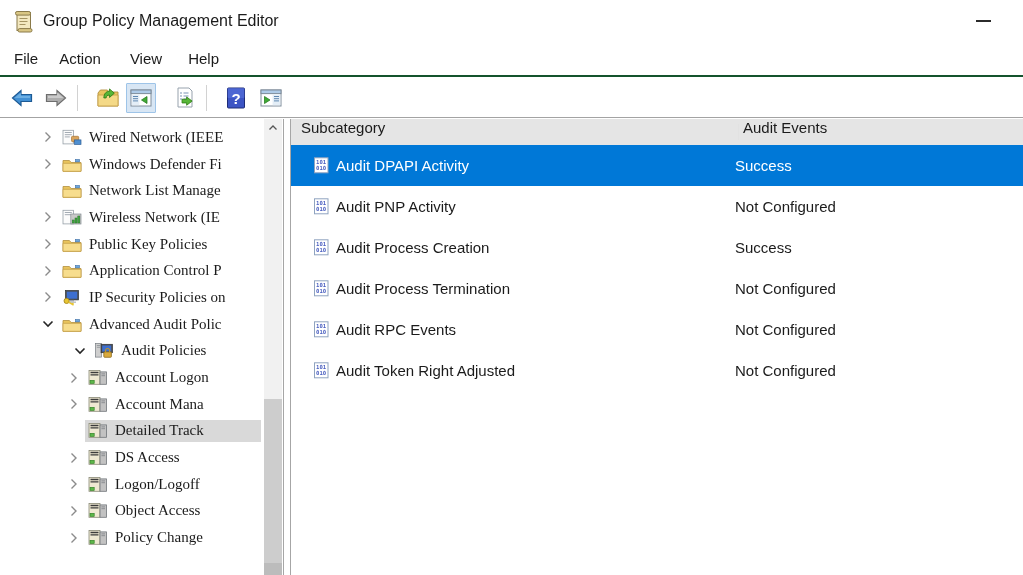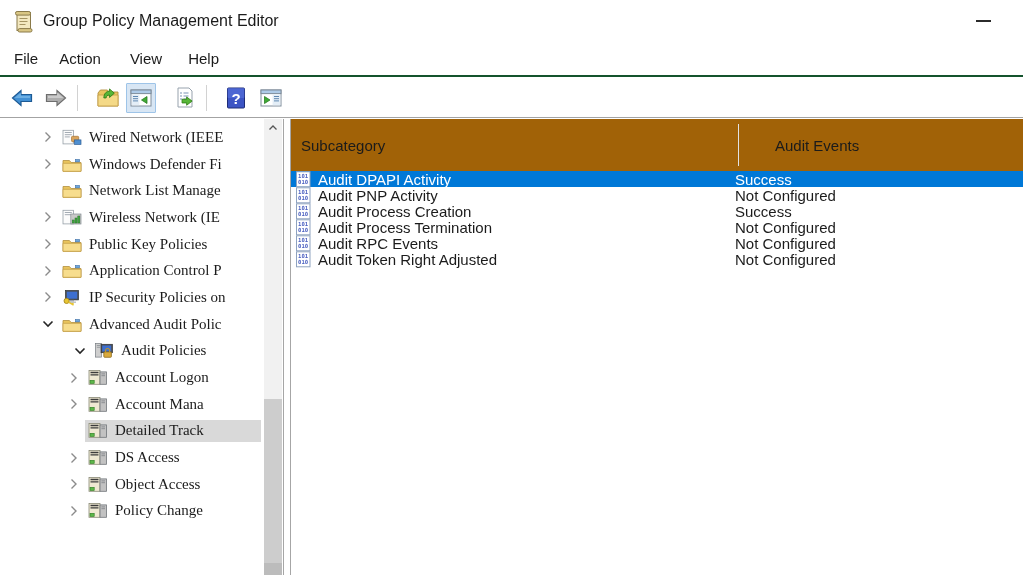--- a/index.html
+++ b/index.html
@@ -52,24 +52,24 @@
   .tlabel{white-space:nowrap;overflow:hidden;}
 
   
   .vscroll{position:absolute;right:1px;top:0;bottom:0;width:18px;background:#f1f1f1;}
   .vup{height:17px;display:flex;align-items:center;justify-content:center;}
   .vthumb{position:absolute;left:0;top:280px;width:18px;height:164px;background:#cdcdcd;}
   .vtail{position:absolute;left:0;top:444px;bottom:0;width:18px;background:#bcbcbc;}
 
   
   .listpane{position:absolute;left:290px;top:1px;right:0;bottom:0;border-left:1px solid #a6a6a6;font-size:15px;background:#fff;overflow:hidden;}
-  .lheader{height:52px;position:relative;display:flex;align-items:center;padding-left:10px;background:#a16207;}
+  .lheader{height:26px;position:relative;display:flex;align-items:flex-start;padding-left:10px;background:#e5e5e5;}
   .hdiv{position:absolute;left:447px;top:5px;bottom:5px;width:1px;background:#e2e2e2;}
-  .hev{position:absolute;left:452px;margin-left:32px;}
-  .lrow{height:16px;display:flex;align-items:center;position:relative;padding-left:4px;}
+  .hev{position:absolute;left:452px;}
+  .lrow{height:41px;display:flex;align-items:center;position:relative;padding-left:22px;}
   .lrow.sel{background:#0078d7;color:#fff;}
   .licon{width:17px;height:17px;flex:0 0 17px;margin-right:6px;display:flex;}
   .licon svg{width:17px;height:17px;}
   .lsub{white-space:nowrap;}
   .lev{position:absolute;left:444px;white-space:nowrap;}
 </style>
 </head>
 <body>
 
 <svg width="0" height="0" style="position:absolute">
@@ -407,20 +407,35 @@
               <svg viewBox="0 0 16 16">
                 <use href="#i-chev-closed"></use>
               </svg>
             </span>
           <span class="nbody">
               <span class="ticon">
                 <svg viewBox="0 0 20 16">
                   <use href="#i-auditcat"></use>
                 </svg>
               </span>
+              <span class="tlabel">Logon/Logoff</span>
+            </span>
+        </div>
+        <div class="trow lvl2">
+          <span class="chev">
+              <svg viewBox="0 0 16 16">
+                <use href="#i-chev-closed"></use>
+              </svg>
+            </span>
+          <span class="nbody">
+              <span class="ticon">
+                <svg viewBox="0 0 20 16">
+                  <use href="#i-auditcat"></use>
+                </svg>
+              </span>
               <span class="tlabel">Object Access</span>
             </span>
         </div>
         <div class="trow lvl2">
           <span class="chev">
               <svg viewBox="0 0 16 16">
                 <use href="#i-chev-closed"></use>
               </svg>
             </span>
           <span class="nbody">

